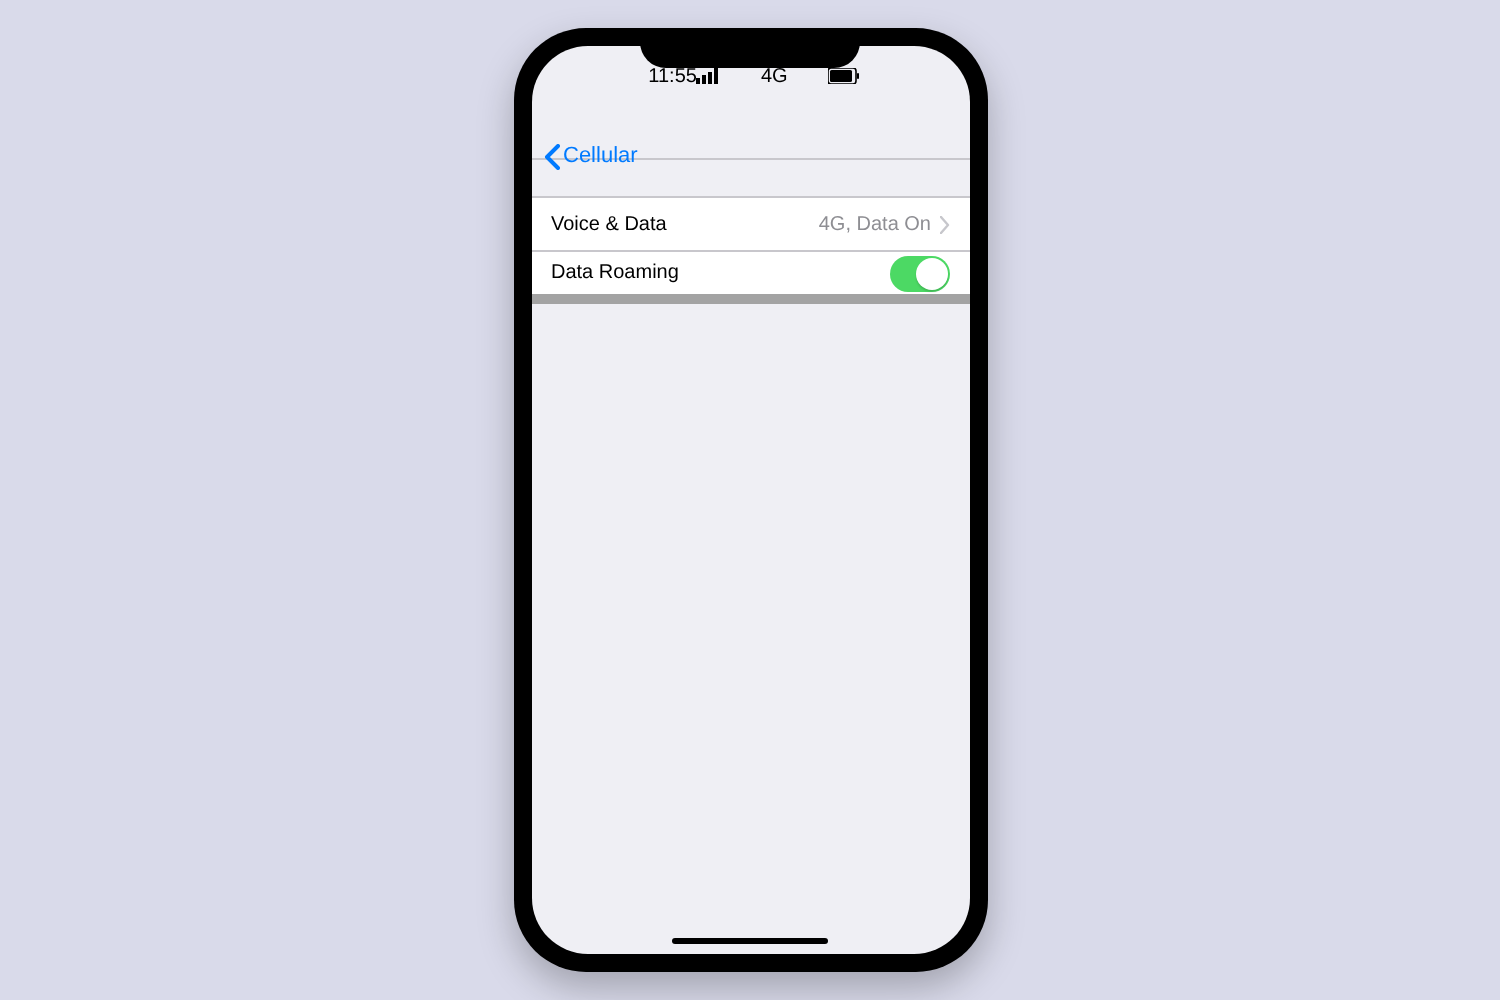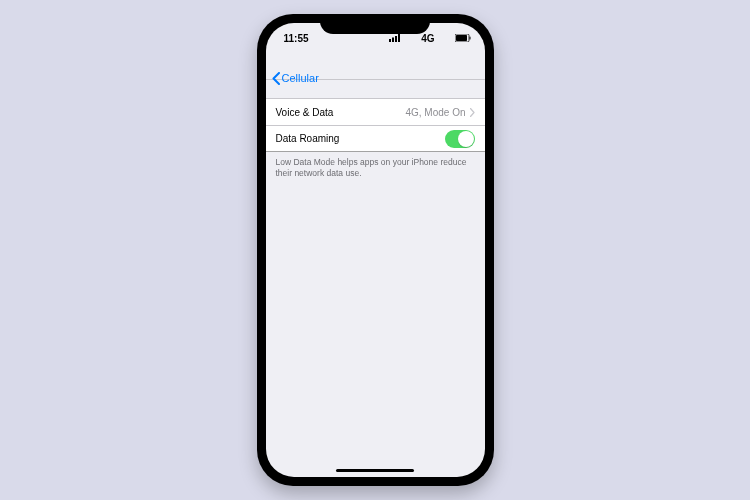--- a/index.html
+++ b/index.html
@@ -36,25 +36,25 @@
       transform: translateX(-50%);
       width: 110px;
       height: 20px;
       background: #000;
       border-radius: 0 0 13px 13px;
       z-index: 10;
     }
     .status-bar {
       height: 30px;
       display: flex;
-      justify-content: space-between;
+      justify-content: center;
       align-items: center;
       padding: 0 14px 0 18px;
       font-size: 10px;
-      font-weight: 700;
+      font-weight: 400;
       color: #000;
     }
     .sb-right { display: flex; align-items: center; gap: 20px; }
     .sb-right svg { display: block; }
     .nav-bar {
       height: 27px;
       border-bottom: 1px solid #c8c7cc;
       display: flex;
       align-items: center;
       padding: 0 6px;
@@ -74,21 +74,21 @@
       background: #fff;
       height: 27px;
       padding: 0 10px;
       display: flex;
       align-items: center;
       justify-content: space-between;
       border-top: 1px solid #c8c7cc;
       font-size: 10px;
       gap: 24px;
     }
-    .row:last-child { border-bottom: 1px solid #a3a3a3; }
+    .row:last-child { border-bottom: 5px solid #a3a3a3; }
     .row-label { color: #000; }
     .row-right { display: flex; align-items: center; gap: 4px; color: #8e8e93; }
     .chev { color: #c7c7cc; }
     .toggle {
       width: 30px;
       height: 18px;
       background: #4cd964;
       border-radius: 9px;
       position: relative;
     }
@@ -151,29 +151,28 @@
             <path d="M7 1 L1.5 6.5 L7 12" fill="none" stroke="#007aff" stroke-width="2" stroke-linecap="round" stroke-linejoin="round"></path>
           </svg>
         <span>Cellular</span>
       </div>
     </div>
 
     <div class="list-group">
       <div class="row">
         <span class="row-label">Voice &amp; Data</span>
         <div class="row-right">
-          <span>4G, Mode On</span>
+          <span>4G, Data On</span>
           <svg class="chev" width="5" height="9" viewBox="0 0 5 9">
               <path d="M0.5 0.5 L4 4.5 L0.5 8.5" fill="none" stroke="#c7c7cc" stroke-width="1.2" stroke-linecap="round" stroke-linejoin="round"></path>
             </svg>
         </div>
       </div>
       <div class="row">
         <span class="row-label">Data Roaming</span>
         <div class="toggle"></div>
       </div>
     </div>
 
-    <div class="footer">Low Data Mode helps apps on your iPhone reduce their network data use.</div>
 
     <div class="home-bar"></div>
   </div>
 </div>
 
 </body></html>

